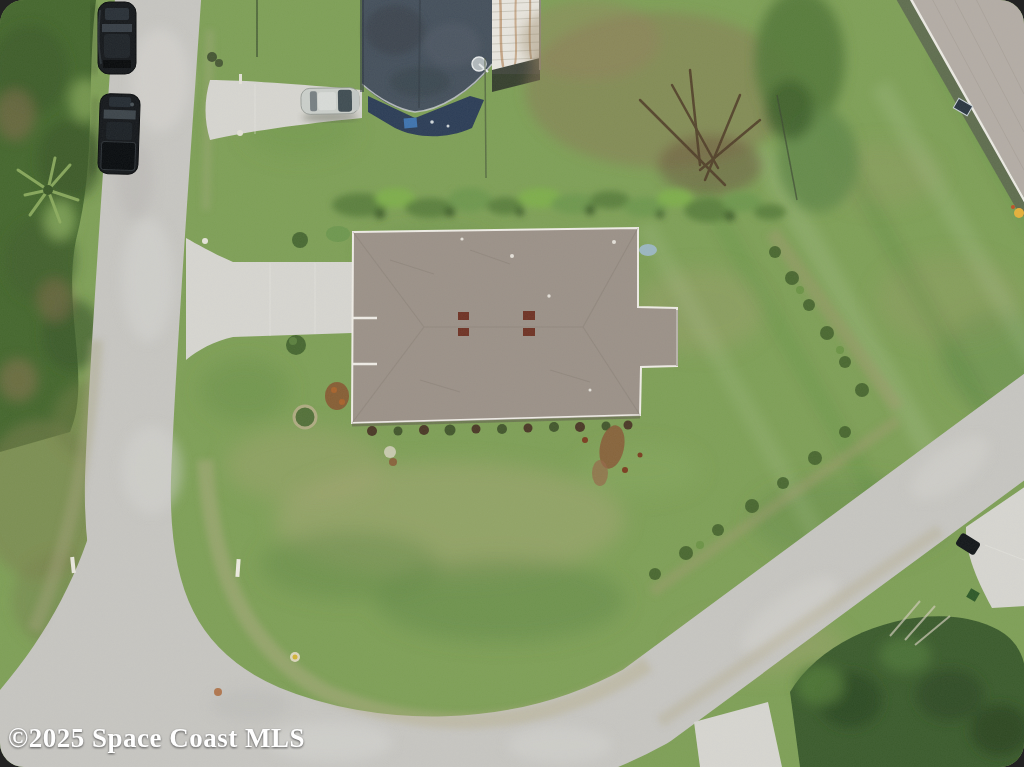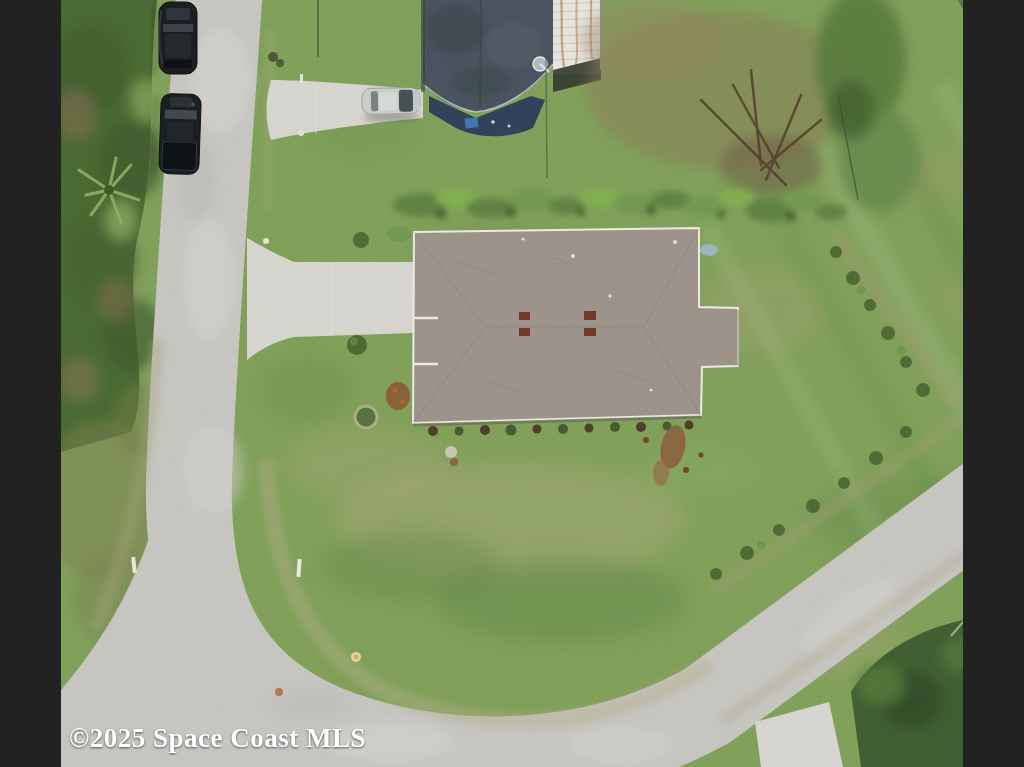--- a/index.html
+++ b/index.html
@@ -1,17 +1,17 @@
 <!DOCTYPE html>
 <html><head>
 <meta charset="utf-8">
 <style>
   html,body{margin:0;padding:0;background:#222;}
-  .stage{width:902px;height:767px;position:relative;overflow:hidden;margin:0 auto;
-         font-family:"Liberation Sans",sans-serif;}
+  .stage{width:1024px;height:767px;position:relative;overflow:hidden;margin:0 auto;
+         font-family:"Liberation Sans",sans-serif;border-radius:24px;}
   svg{display:block;}
   .wm{font-family:"Liberation Serif",serif;font-size:27px;font-weight:600;
       letter-spacing:.5px;filter:drop-shadow(0 1px 1px rgba(70,70,70,.9));}
   .seam{stroke:#e6e5e0;stroke-width:1;opacity:.55;}
   .roofline{stroke:#7a7168;stroke-width:1.2;opacity:.28;fill:none;}
 </style>
 </head>
 <body>
 
 <div class="stage">

